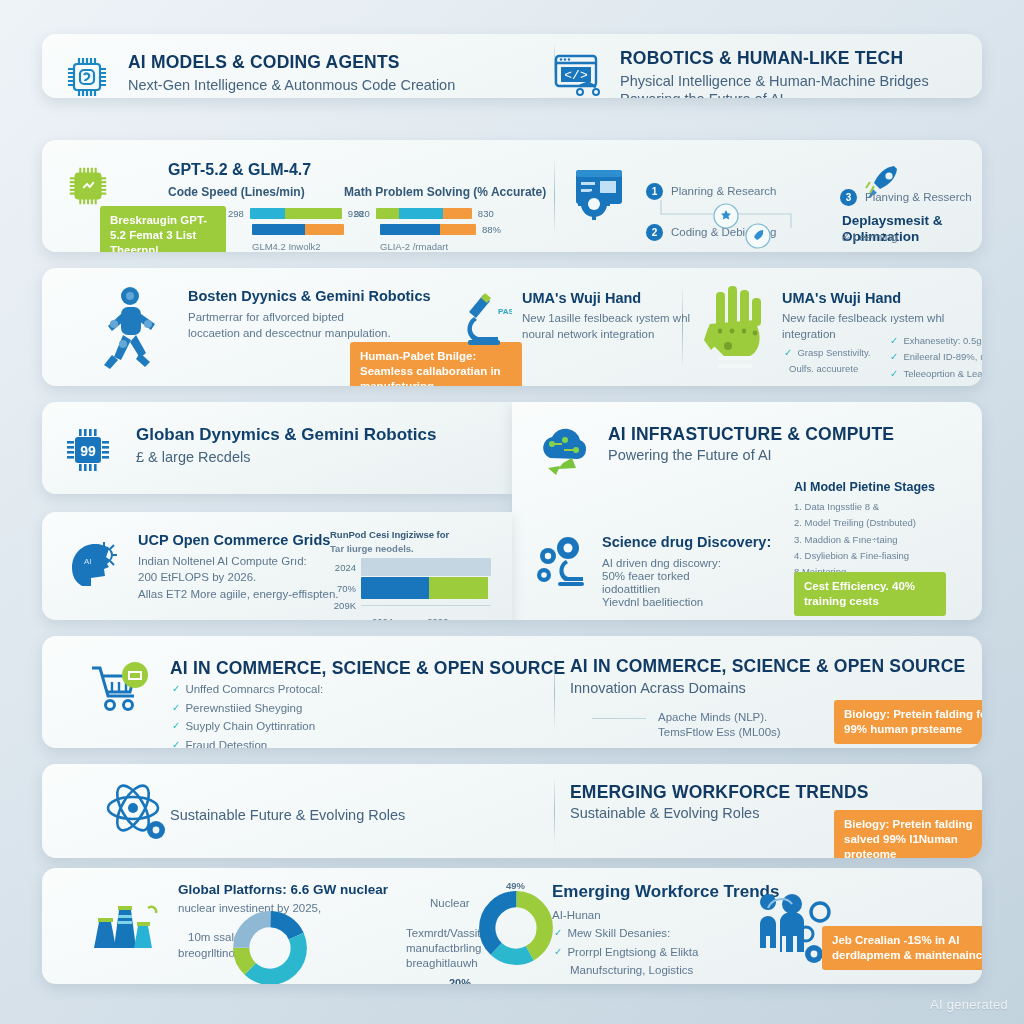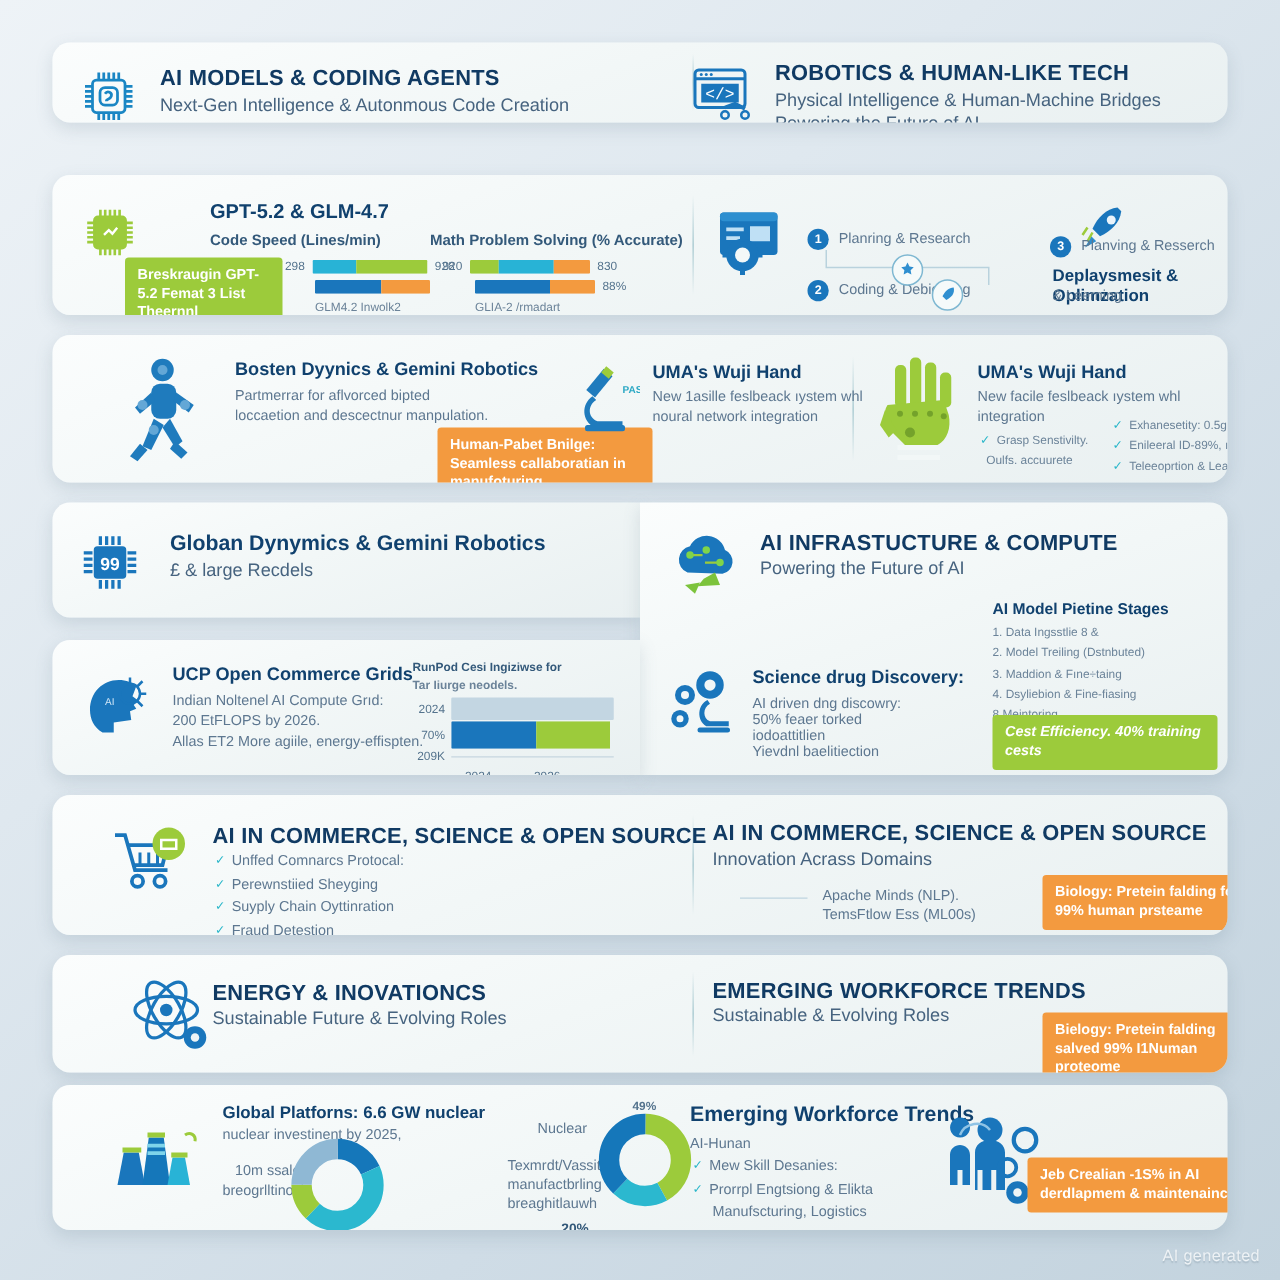--- a/index.html
+++ b/index.html
@@ -386,21 +386,21 @@
     <div class="sub" style="position:absolute;left:96px;top:44px;">Powering the Future of AI</div>
 
     <div class="h-mix blurred" style="position:absolute;left:282px;top:78px;font-size:12.5px;">AI Model Pietine Stages</div>
     <div style="position:absolute;left:282px;top:98px;width:180px;">
       <div class="tiny blurred" style="margin-bottom:3px;">1. Data Ingsstlie 8 &amp;</div>
       <div class="tiny blurred" style="margin-bottom:3px;">2. Model Treiling (Dstnbuted)</div>
       <div class="tiny blurred" style="margin-bottom:3px;">3. Maddion &amp; Fıne÷taing</div>
       <div class="tiny blurred" style="margin-bottom:3px;">4. Dsyliebion &amp; Fine-fiasing</div>
       <div class="tiny blurred" style="margin-bottom:3px;">8 Meintoring</div>
     </div>
-    <div class="badge-green smudge" style="position:absolute;left:282px;top:170px;width:180px;font-style:italic;">
+    <div class="badge-green smudge" style="position:absolute;left:282px;top:170px;width:152px;">
       <span>Cest Efficiency. 40% training cests</span>
     </div>
 
     <span style="position:absolute;left:20px;top:128px;">
       <svg width="62" height="62" viewBox="0 0 62 62">
         <circle cx="36" cy="18" r="11" fill="#1a76bc"></circle>
           <circle cx="36" cy="18" r="4.5" fill="#f2f7f7"></circle>
         <circle cx="16" cy="26" r="8" fill="#1a76bc"></circle>
           <circle cx="16" cy="26" r="3.2" fill="#f2f7f7"></circle>
         <circle cx="12" cy="45" r="7" fill="#1a76bc"></circle>
@@ -507,21 +507,20 @@
         <g fill="none" stroke="#1a76bc" stroke-width="2.6">
           <ellipse cx="31" cy="30" rx="25" ry="11"></ellipse>
           <ellipse cx="31" cy="30" rx="25" ry="11" transform="rotate(60 31 30)"></ellipse>
           <ellipse cx="31" cy="30" rx="25" ry="11" transform="rotate(-60 31 30)"></ellipse>
         </g>
         <circle cx="31" cy="30" r="5" fill="#1a76bc"></circle>
         <circle cx="54" cy="52" r="9" fill="#1a76bc"></circle>
           <circle cx="54" cy="52" r="3.4" fill="#eef4f5"></circle>
       </svg>
     </span>
-    <div class="h-cap" style="position:absolute;left:128px;top:20px;">ENERGY &amp; INOVATIONCS</div>
     <div class="sub" style="position:absolute;left:128px;top:42px;">Sustainable Future &amp; Evolving Roles</div>
 
     <div class="h-cap" style="position:absolute;left:528px;top:18px;">EMERGING WORKFORCE TRENDS</div>
     <div class="sub" style="position:absolute;left:528px;top:40px;">Sustainable &amp; Evolving Roles</div>
     <div class="badge-orange smudge" style="position:absolute;left:792px;top:46px;width:176px;">
       <span>Bielogy: Pretein falding salved 99% I1Numan proteome</span>
     </div>
   </div>
 
   <div class="card" style="left:42px;top:868px;width:940px;height:116px;">

